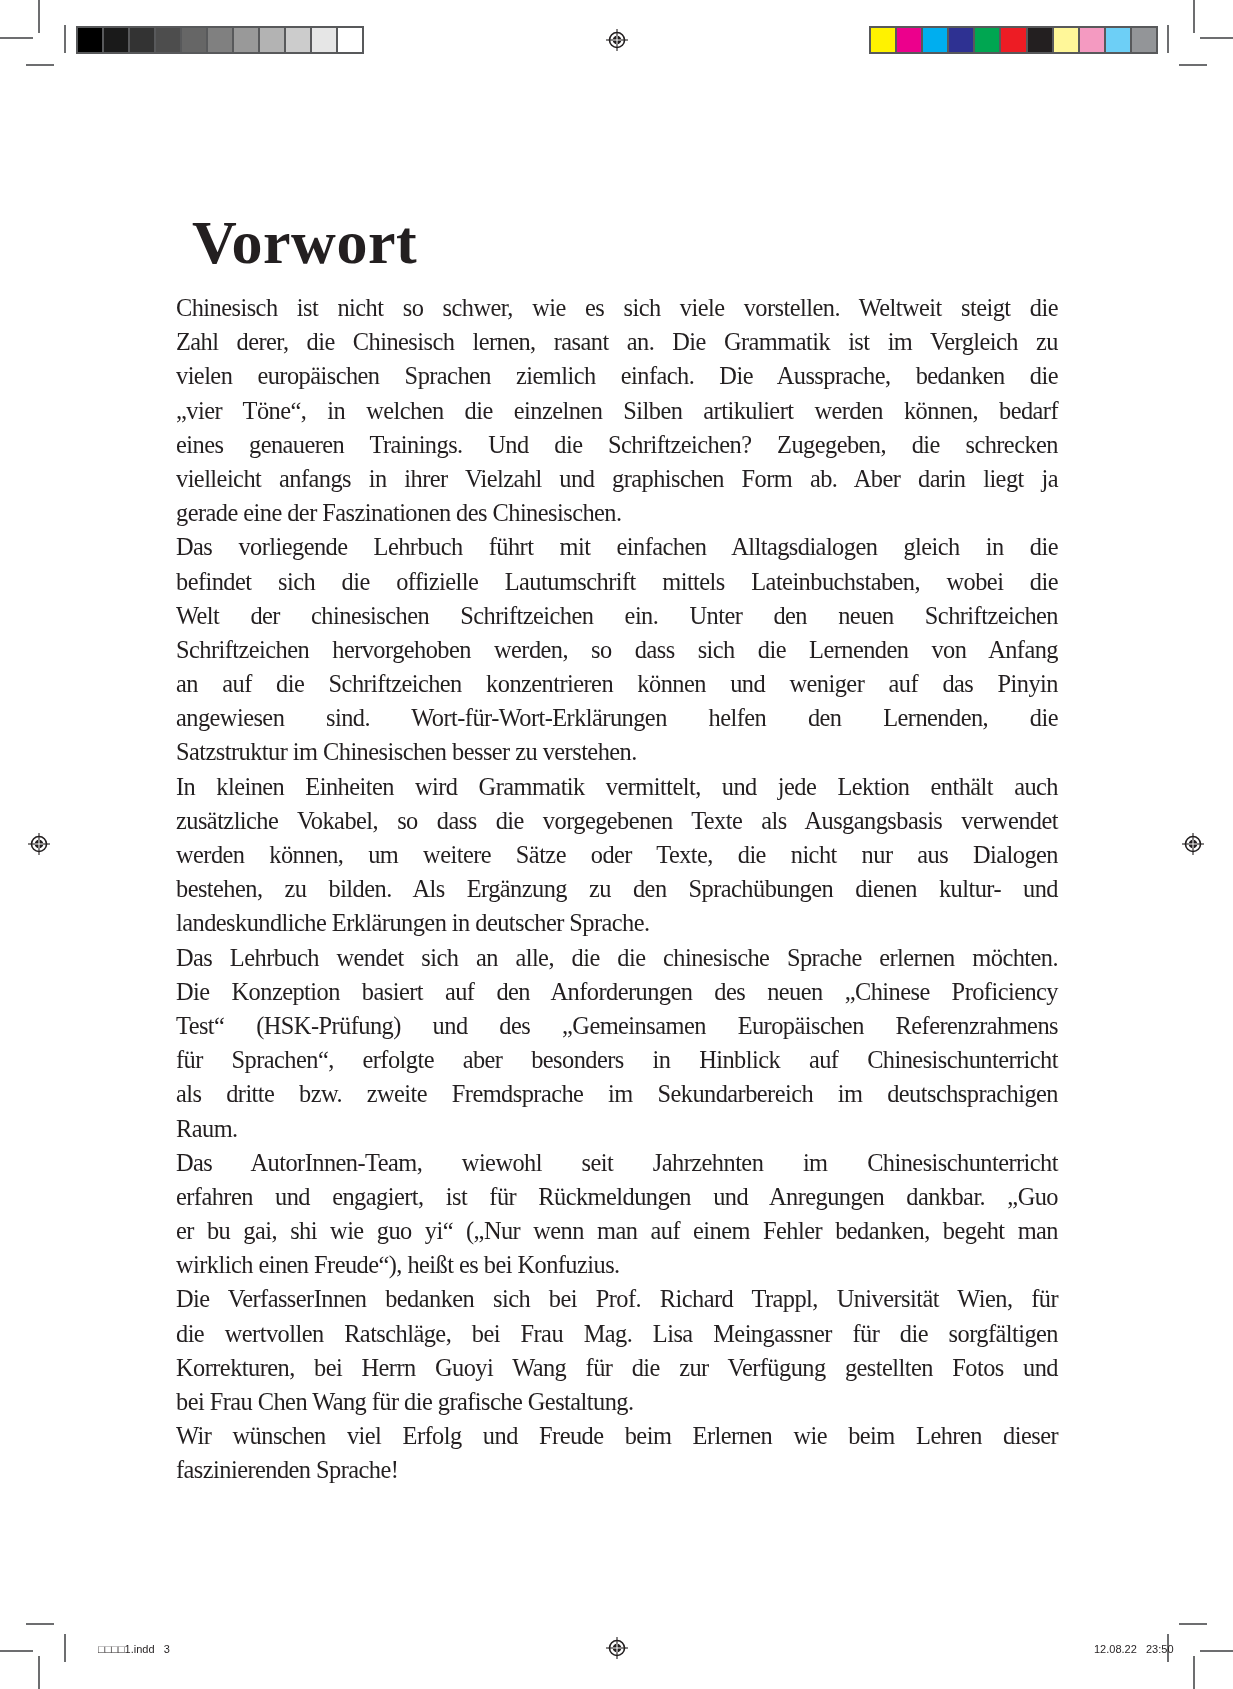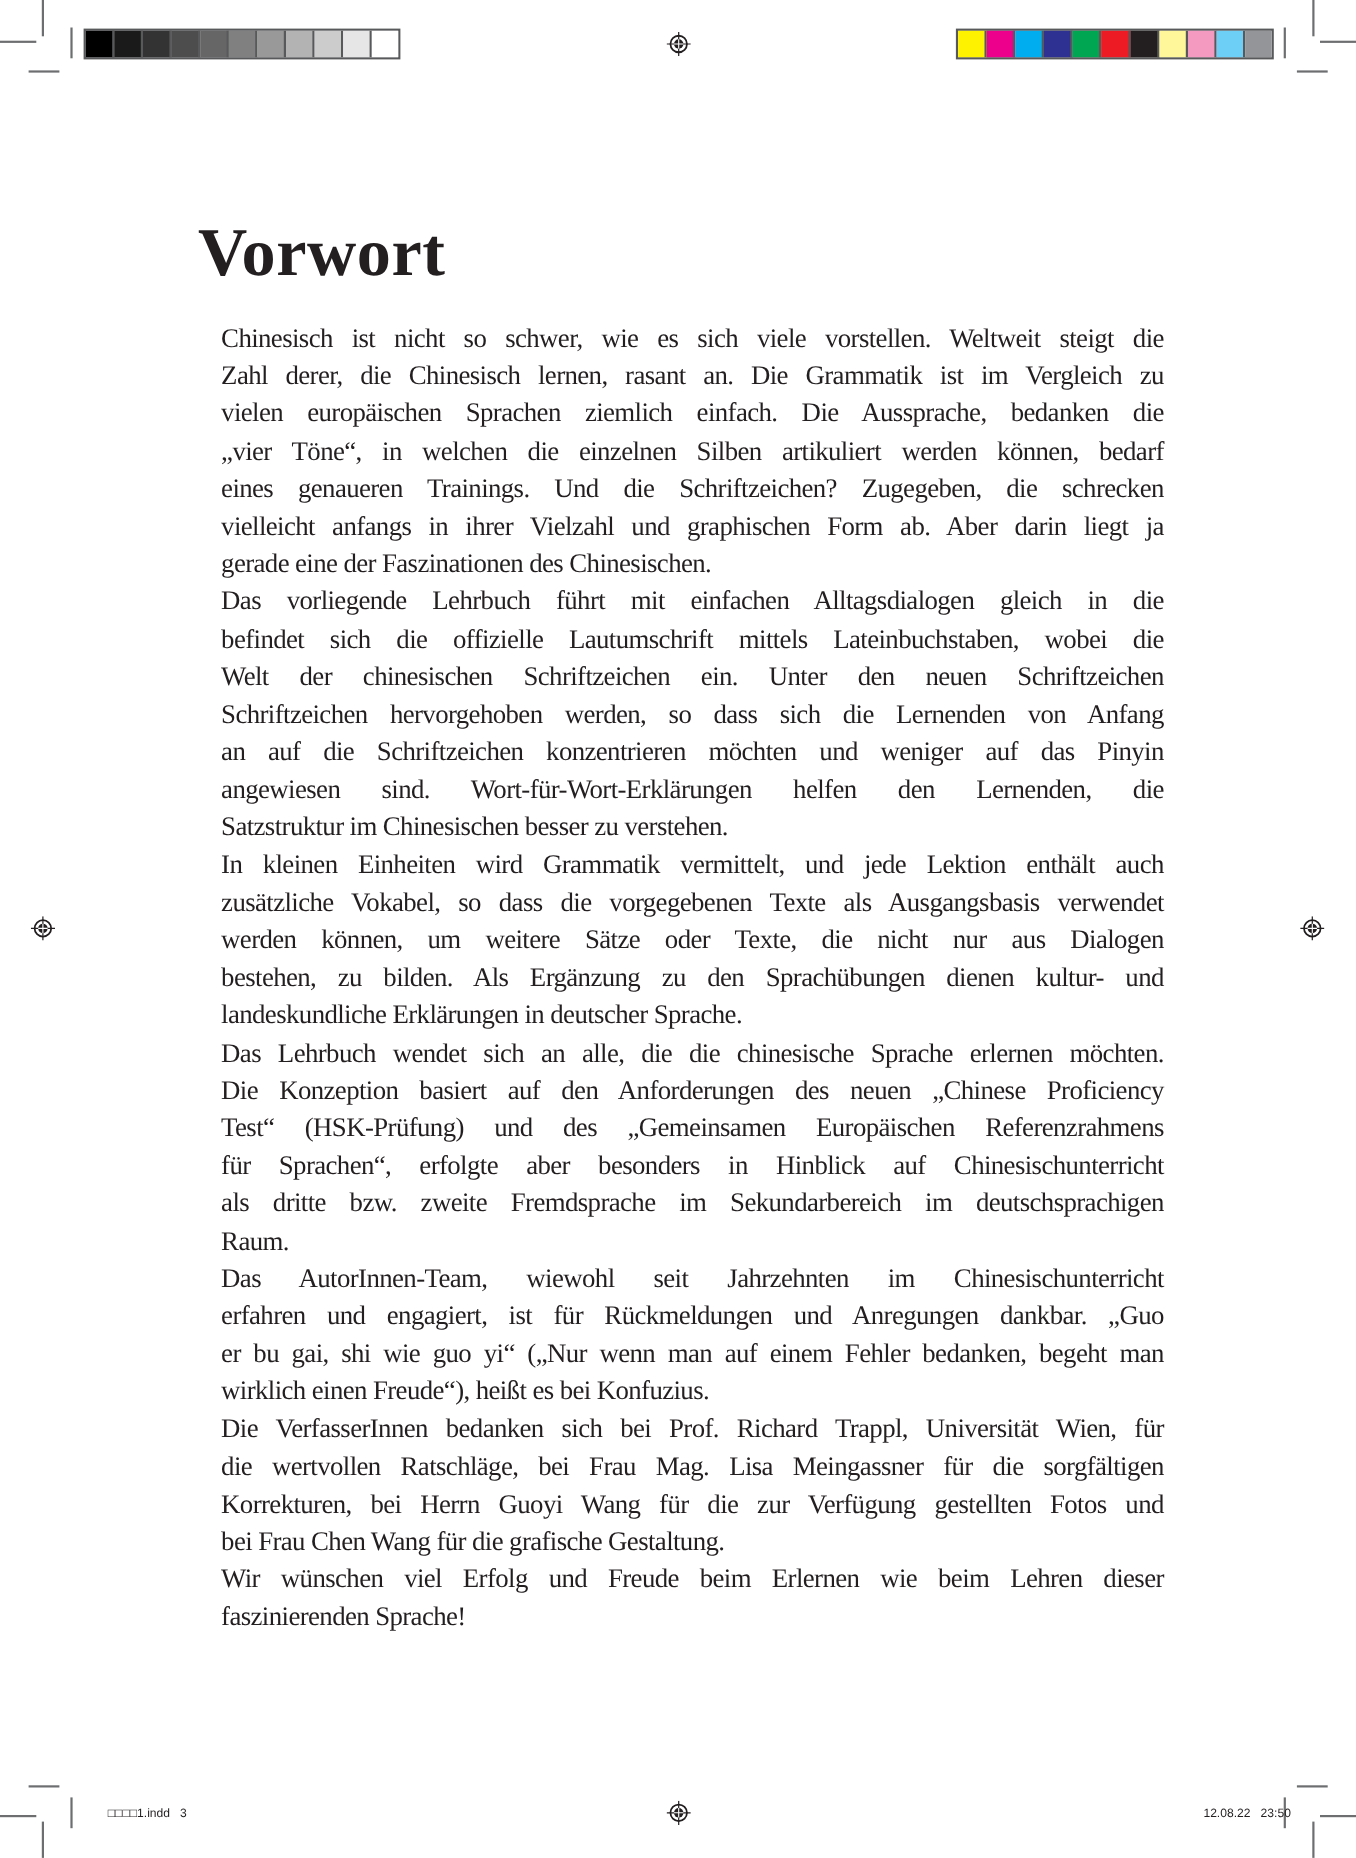--- a/index.html
+++ b/index.html
@@ -3,23 +3,23 @@
 <meta charset="utf-8">
 <style>
   html, body { margin:0; padding:0; background:#ffffff; }
   body { width:1233px; height:1689px; position:relative; overflow:hidden; font-family:"Liberation Serif", serif; color:#231f20; }
   .crop { position:absolute; background:#6d6e70; }
   .bar { position:absolute; display:flex; border:2px solid #58595b; box-sizing:border-box; }
   .bar .sw { flex:1; border-right:2px solid #58595b; box-sizing:border-box; }
   .bar .sw:last-child { border-right:none; }
   .vtick { position:absolute; width:2px; background:#6d6e70; }
   .reg { position:absolute; width:22px; height:22px; }
-  .title { position:absolute; left:176px; top:195px; font-family:"Liberation Serif", serif; font-weight:bold; font-size:62px; letter-spacing:0.5px; color:#231f20; margin:4px; line-height:1; }
+  .title { position:absolute; left:176px; top:195px; font-family:"Liberation Serif", serif; font-weight:bold; font-size:62px; letter-spacing:0.5px; color:#231f20; margin:16px; line-height:1; }
   .body { position:absolute; left:176px; top:291px; width:882px; font-size:24.4px; letter-spacing:-0.55px; }
-  .ln { height:34.2px; line-height:34.2px; text-align:justify; text-align-last:justify; white-space:nowrap; overflow:visible;margin-left:25px; }
+  .ln { height:34.2px; line-height:34.2px; text-align:justify; text-align-last:justify; white-space:nowrap; overflow:visible; }
   .ln.last { text-align-last:left; }
   .slug { position:absolute; font-family:"Liberation Sans", sans-serif; font-size:11px; color:#231f20;padding-left:16px; }
 </style>
 </head>
 <body>
 
 <div class="crop" style="left:38px;top:0;width:2px;height:33px;"></div>
 <div class="crop" style="left:0;top:37px;width:33px;height:2px;"></div>
 <div class="crop" style="left:26px;top:64px;width:28px;height:2px;"></div>
 
@@ -111,21 +111,21 @@
       <div class="ln">„vier Töne“, in welchen die einzelnen Silben artikuliert werden können, bedarf</div>
       <div class="ln">eines genaueren Trainings. Und die Schriftzeichen? Zugegeben, die schrecken</div>
       <div class="ln">vielleicht anfangs in ihrer Vielzahl und graphischen Form ab. Aber darin liegt ja</div>
       <div class="ln last">gerade eine der Faszinationen des Chinesischen.</div>
     </div>
     <div>
       <div class="ln">Das vorliegende Lehrbuch führt mit einfachen Alltagsdialogen gleich in die</div>
       <div class="ln">befindet sich die offizielle Lautumschrift mittels Lateinbuchstaben, wobei die</div>
       <div class="ln">Welt der chinesischen Schriftzeichen ein. Unter den neuen Schriftzeichen</div>
       <div class="ln">Schriftzeichen hervorgehoben werden, so dass sich die Lernenden von Anfang</div>
-      <div class="ln">an auf die Schriftzeichen konzentrieren möchten und weniger auf das Pinyin</div>
+      <div class="ln">an auf die Schriftzeichen konzentrieren können und weniger auf das Pinyin</div>
       <div class="ln">angewiesen sind. Wort-für-Wort-Erklärungen helfen den Lernenden, die</div>
       <div class="ln last">Satzstruktur im Chinesischen besser zu verstehen.</div>
     </div>
     <div>
       <div class="ln">In kleinen Einheiten wird Grammatik vermittelt, und jede Lektion enthält auch</div>
       <div class="ln">zusätzliche Vokabel, so dass die vorgegebenen Texte als Ausgangsbasis verwendet</div>
       <div class="ln">werden können, um weitere Sätze oder Texte, die nicht nur aus Dialogen</div>
       <div class="ln">bestehen, zu bilden. Als Ergänzung zu den Sprachübungen dienen kultur- und</div>
       <div class="ln last">landeskundliche Erklärungen in deutscher Sprache.</div>
     </div>

